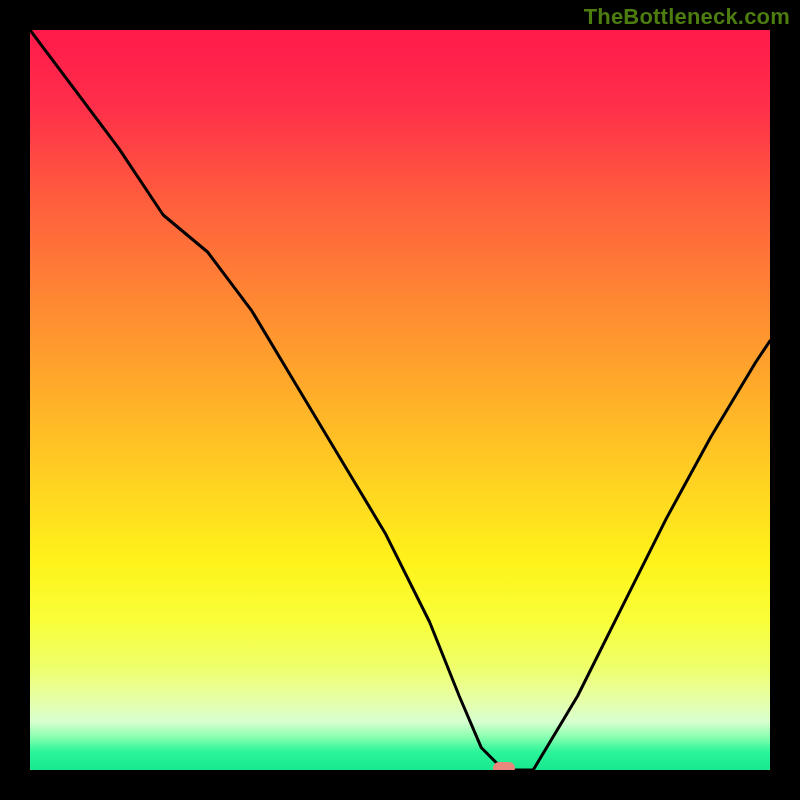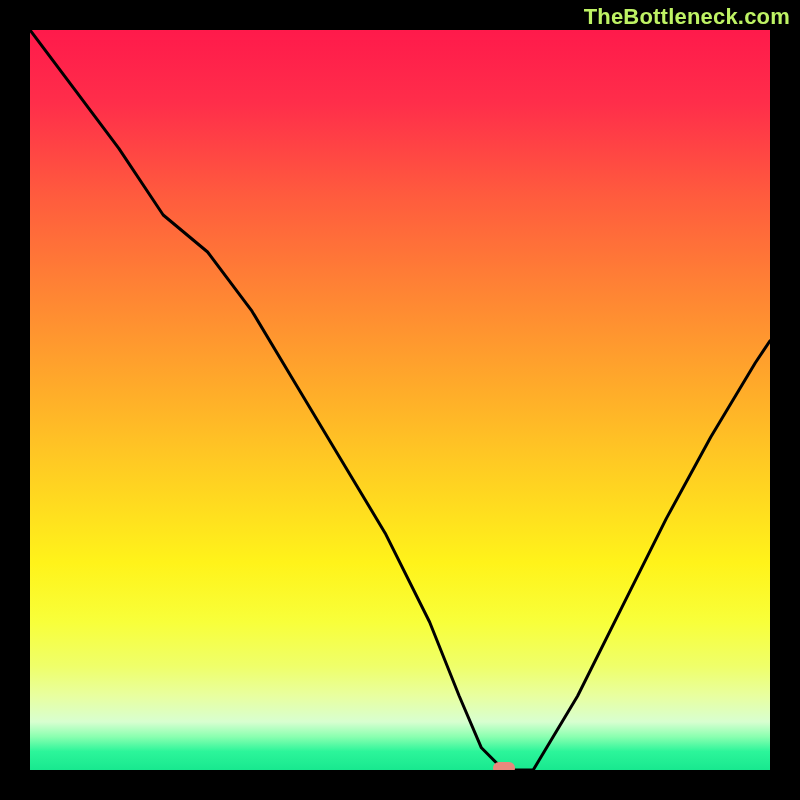--- a/index.html
+++ b/index.html
@@ -31,21 +31,21 @@
     width: 740px;
     height: 740px;
   }
   .watermark {
     position: absolute;
     top: 4px;
     right: 10px;
     font-family: Arial, Helvetica, sans-serif;
     font-size: 22px;
     font-weight: 600;
-    color: #bef264;
+    color: #4d7c0f;
     letter-spacing: 0.2px;
     user-select: none;
   }
   .marker {
     position: absolute;
     width: 22px;
     height: 12px;
     border-radius: 6px;
     background: #e8887d;
     transform: translate(-50%, -50%);

